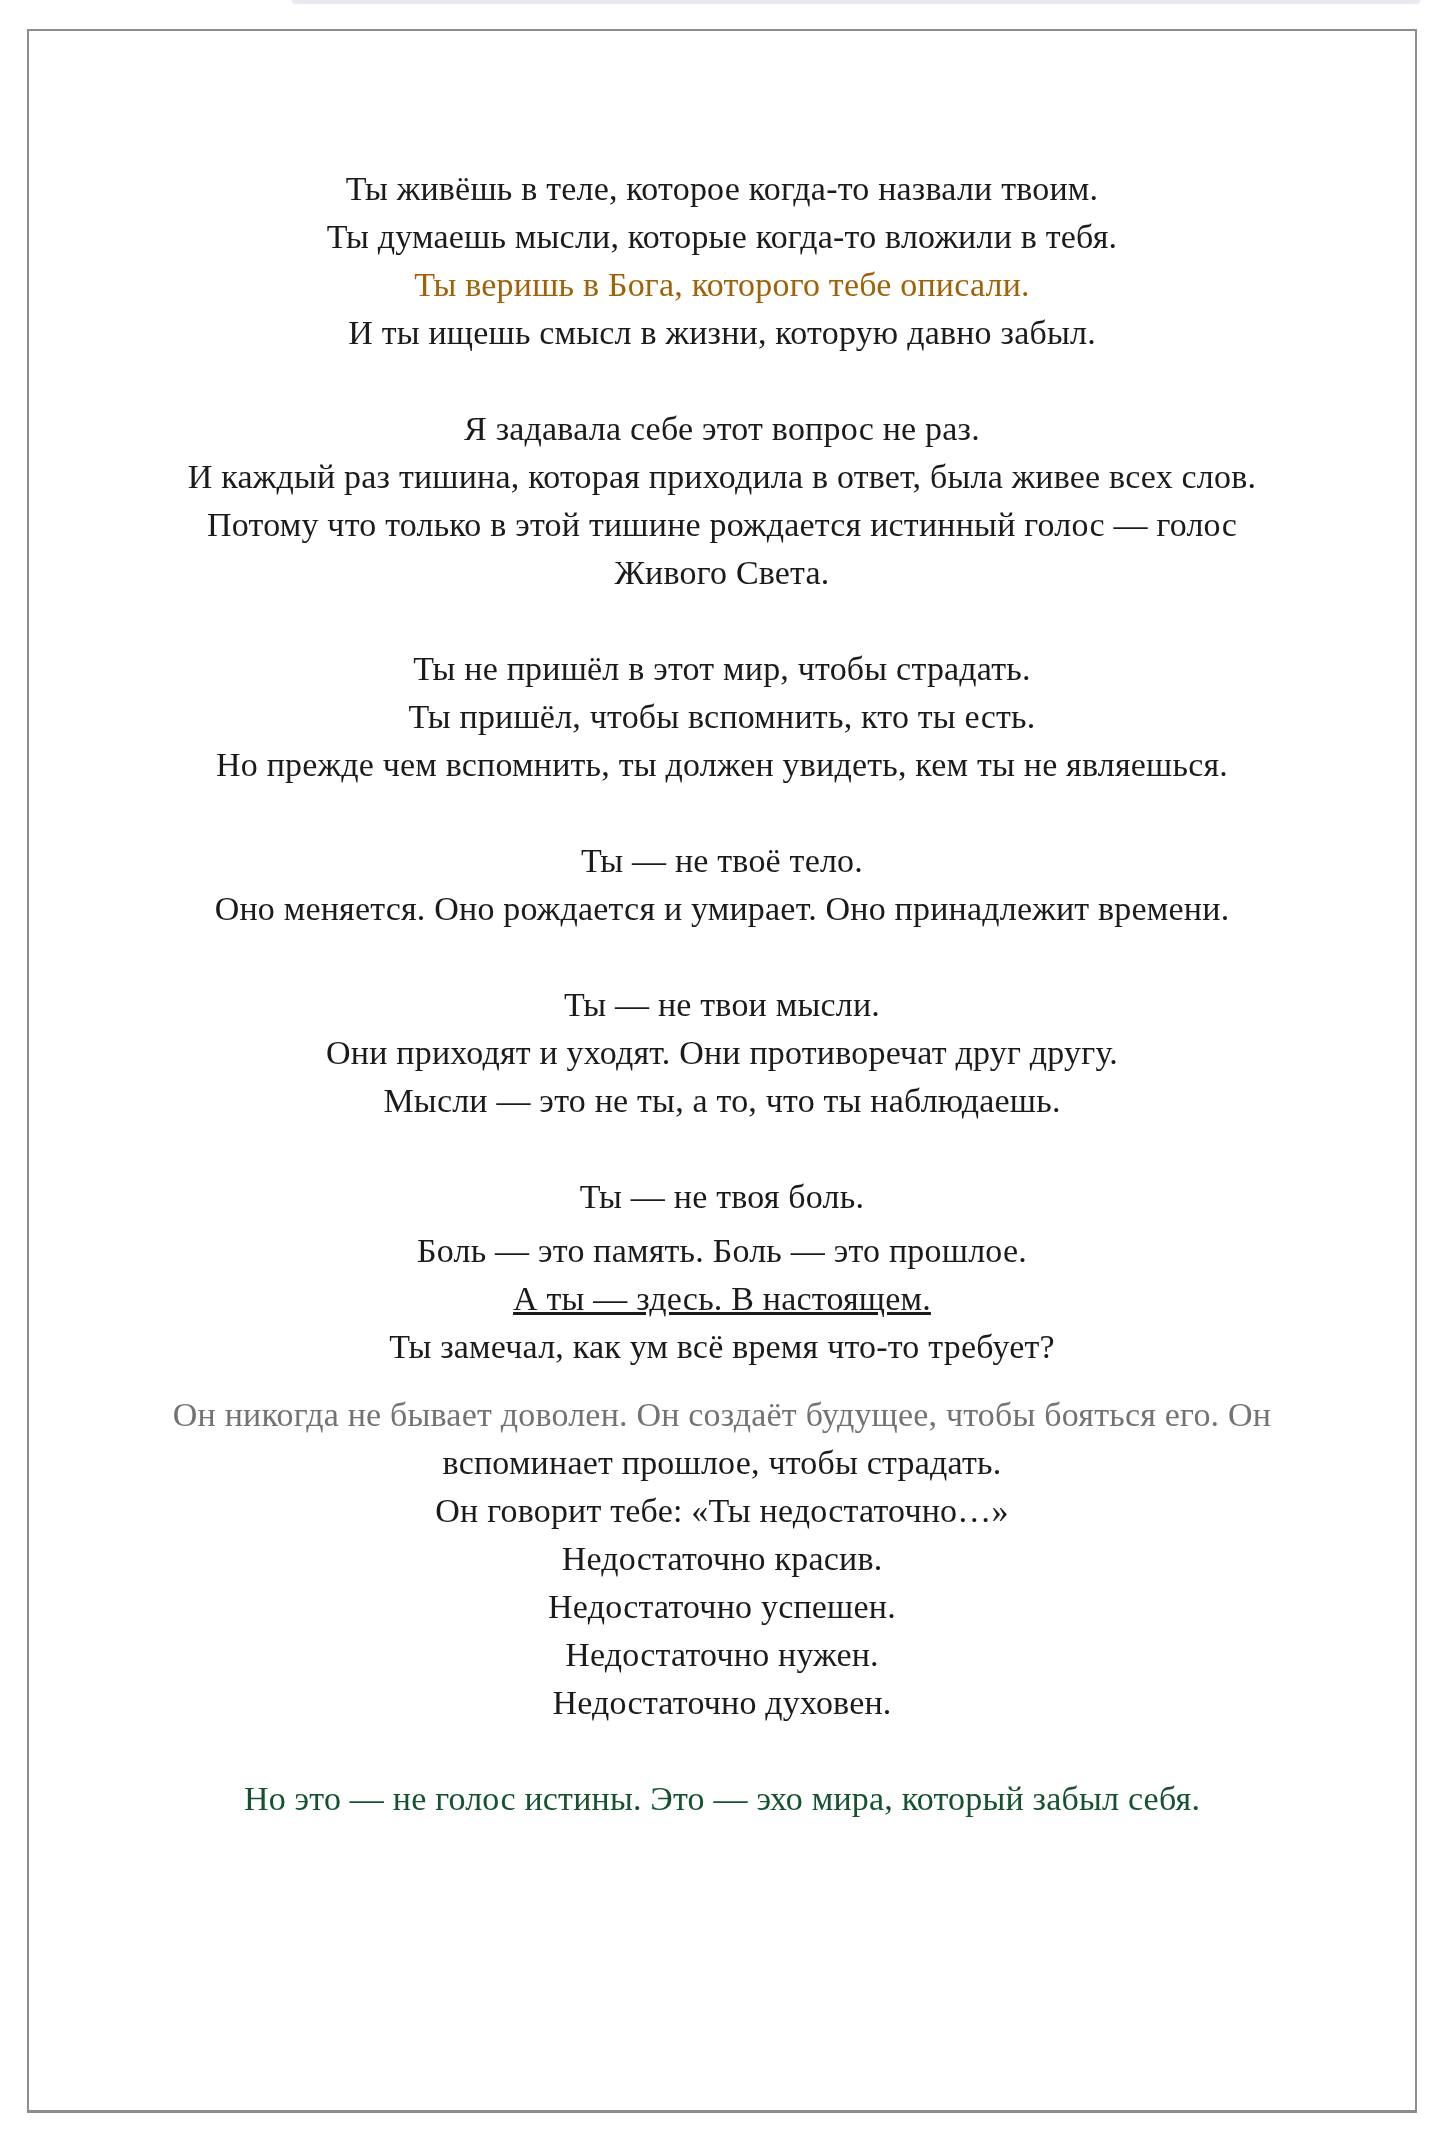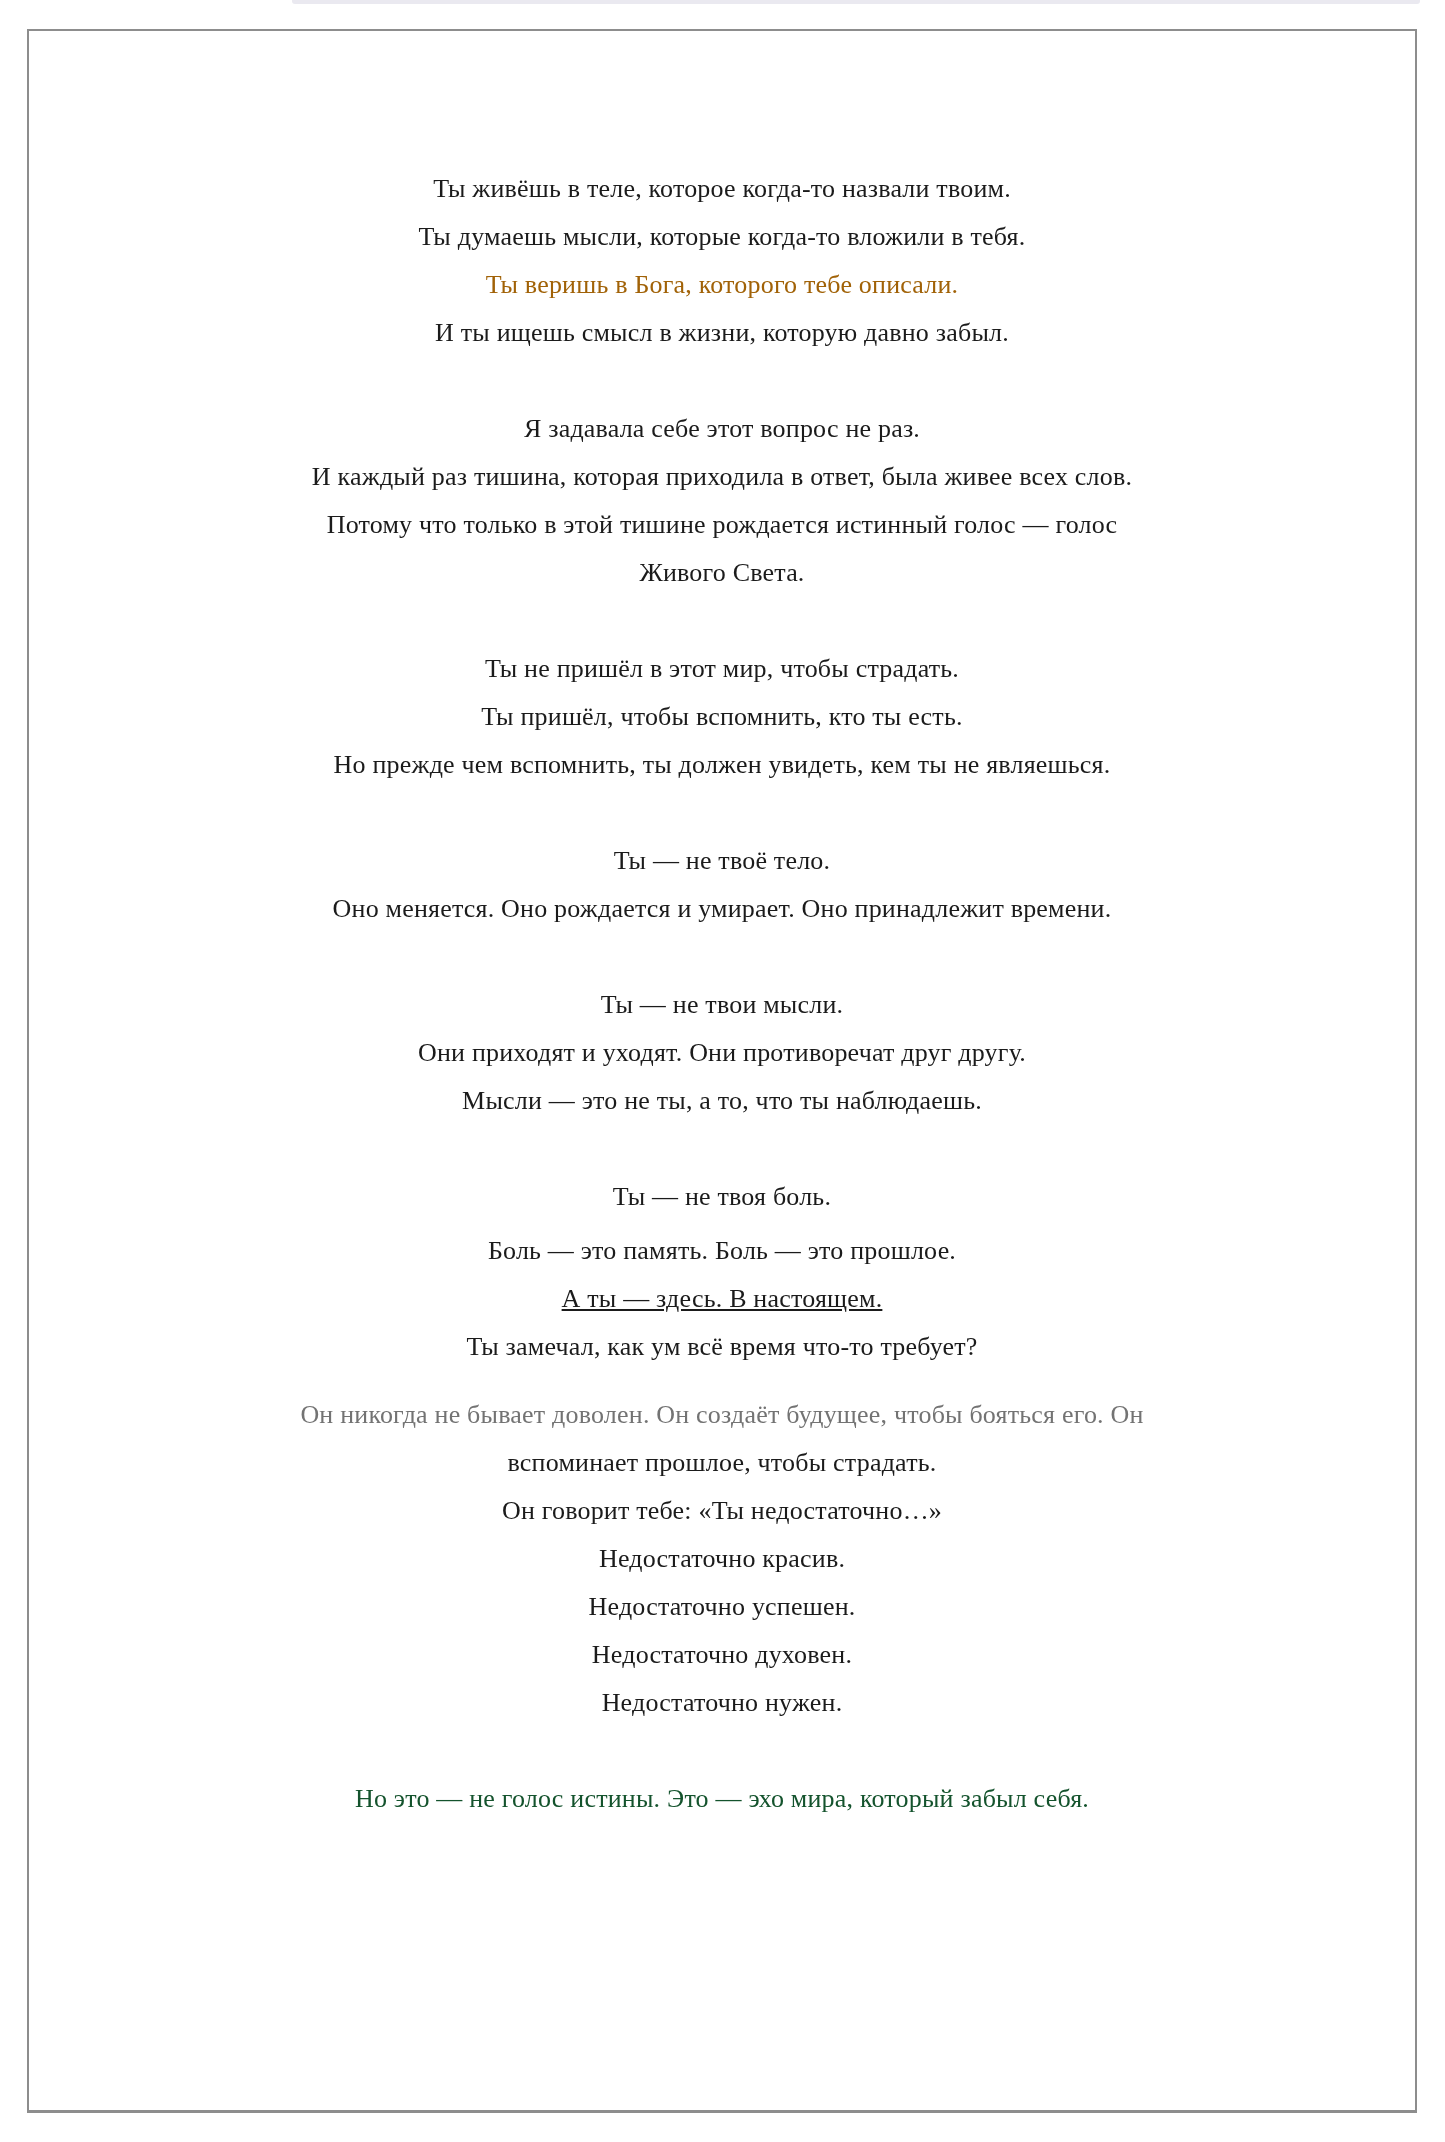--- a/index.html
+++ b/index.html
@@ -41,21 +41,21 @@
     padding: 134px 88px 0 88px;
     overflow: hidden;
   }
   .paragraph {
     margin: 0 0 48px 0;
   }
   .paragraph:last-child {
     margin-bottom: 0;
   }
   .line {
-    font-size: 26px;
+    font-size: 34px;
     line-height: 48px;
     text-align: center;
     color: #1b1b1b;
     letter-spacing: 0.2px;
     white-space: pre-wrap;
   }
 </style>
 </head>
 <body>
 
@@ -92,20 +92,20 @@
       <div class="paragraph">
         <div class="line" style="color: rgb(27, 27, 27);">Ты — не твоя боль.</div>
         <div class="line" style="color: rgb(27, 27, 27); margin-top: 6px;">Боль — это память. Боль — это прошлое.</div>
         <div class="line" style="color: rgb(27, 27, 27); text-decoration: underline;">А ты — здесь. В настоящем.</div>
         <div class="line" style="color: rgb(27, 27, 27);">Ты замечал, как ум всё время что-то требует?</div>
         <div class="line" style="color: #737373; margin-top: 20px;">Он никогда не бывает доволен. Он создаёт будущее, чтобы бояться его. Он</div>
         <div class="line" style="color: rgb(27, 27, 27);">вспоминает прошлое, чтобы страдать.</div>
         <div class="line" style="color: rgb(27, 27, 27);">Он говорит тебе: «Ты недостаточно…»</div>
         <div class="line" style="color: rgb(27, 27, 27);">Недостаточно красив.</div>
         <div class="line" style="color: rgb(27, 27, 27);">Недостаточно успешен.</div>
+        <div class="line" style="color: rgb(27, 27, 27);">Недостаточно нужен.</div>
         <div class="line" style="color: rgb(27, 27, 27);">Недостаточно духовен.</div>
-        <div class="line" style="color: rgb(27, 27, 27);">Недостаточно нужен.</div>
       </div>
       <div class="paragraph">
         <div class="line" style="color: #14532d;">Но это — не голос истины. Это — эхо мира, который забыл себя.</div>
       </div>
     </div>
 </div>
 
 </body></html>

